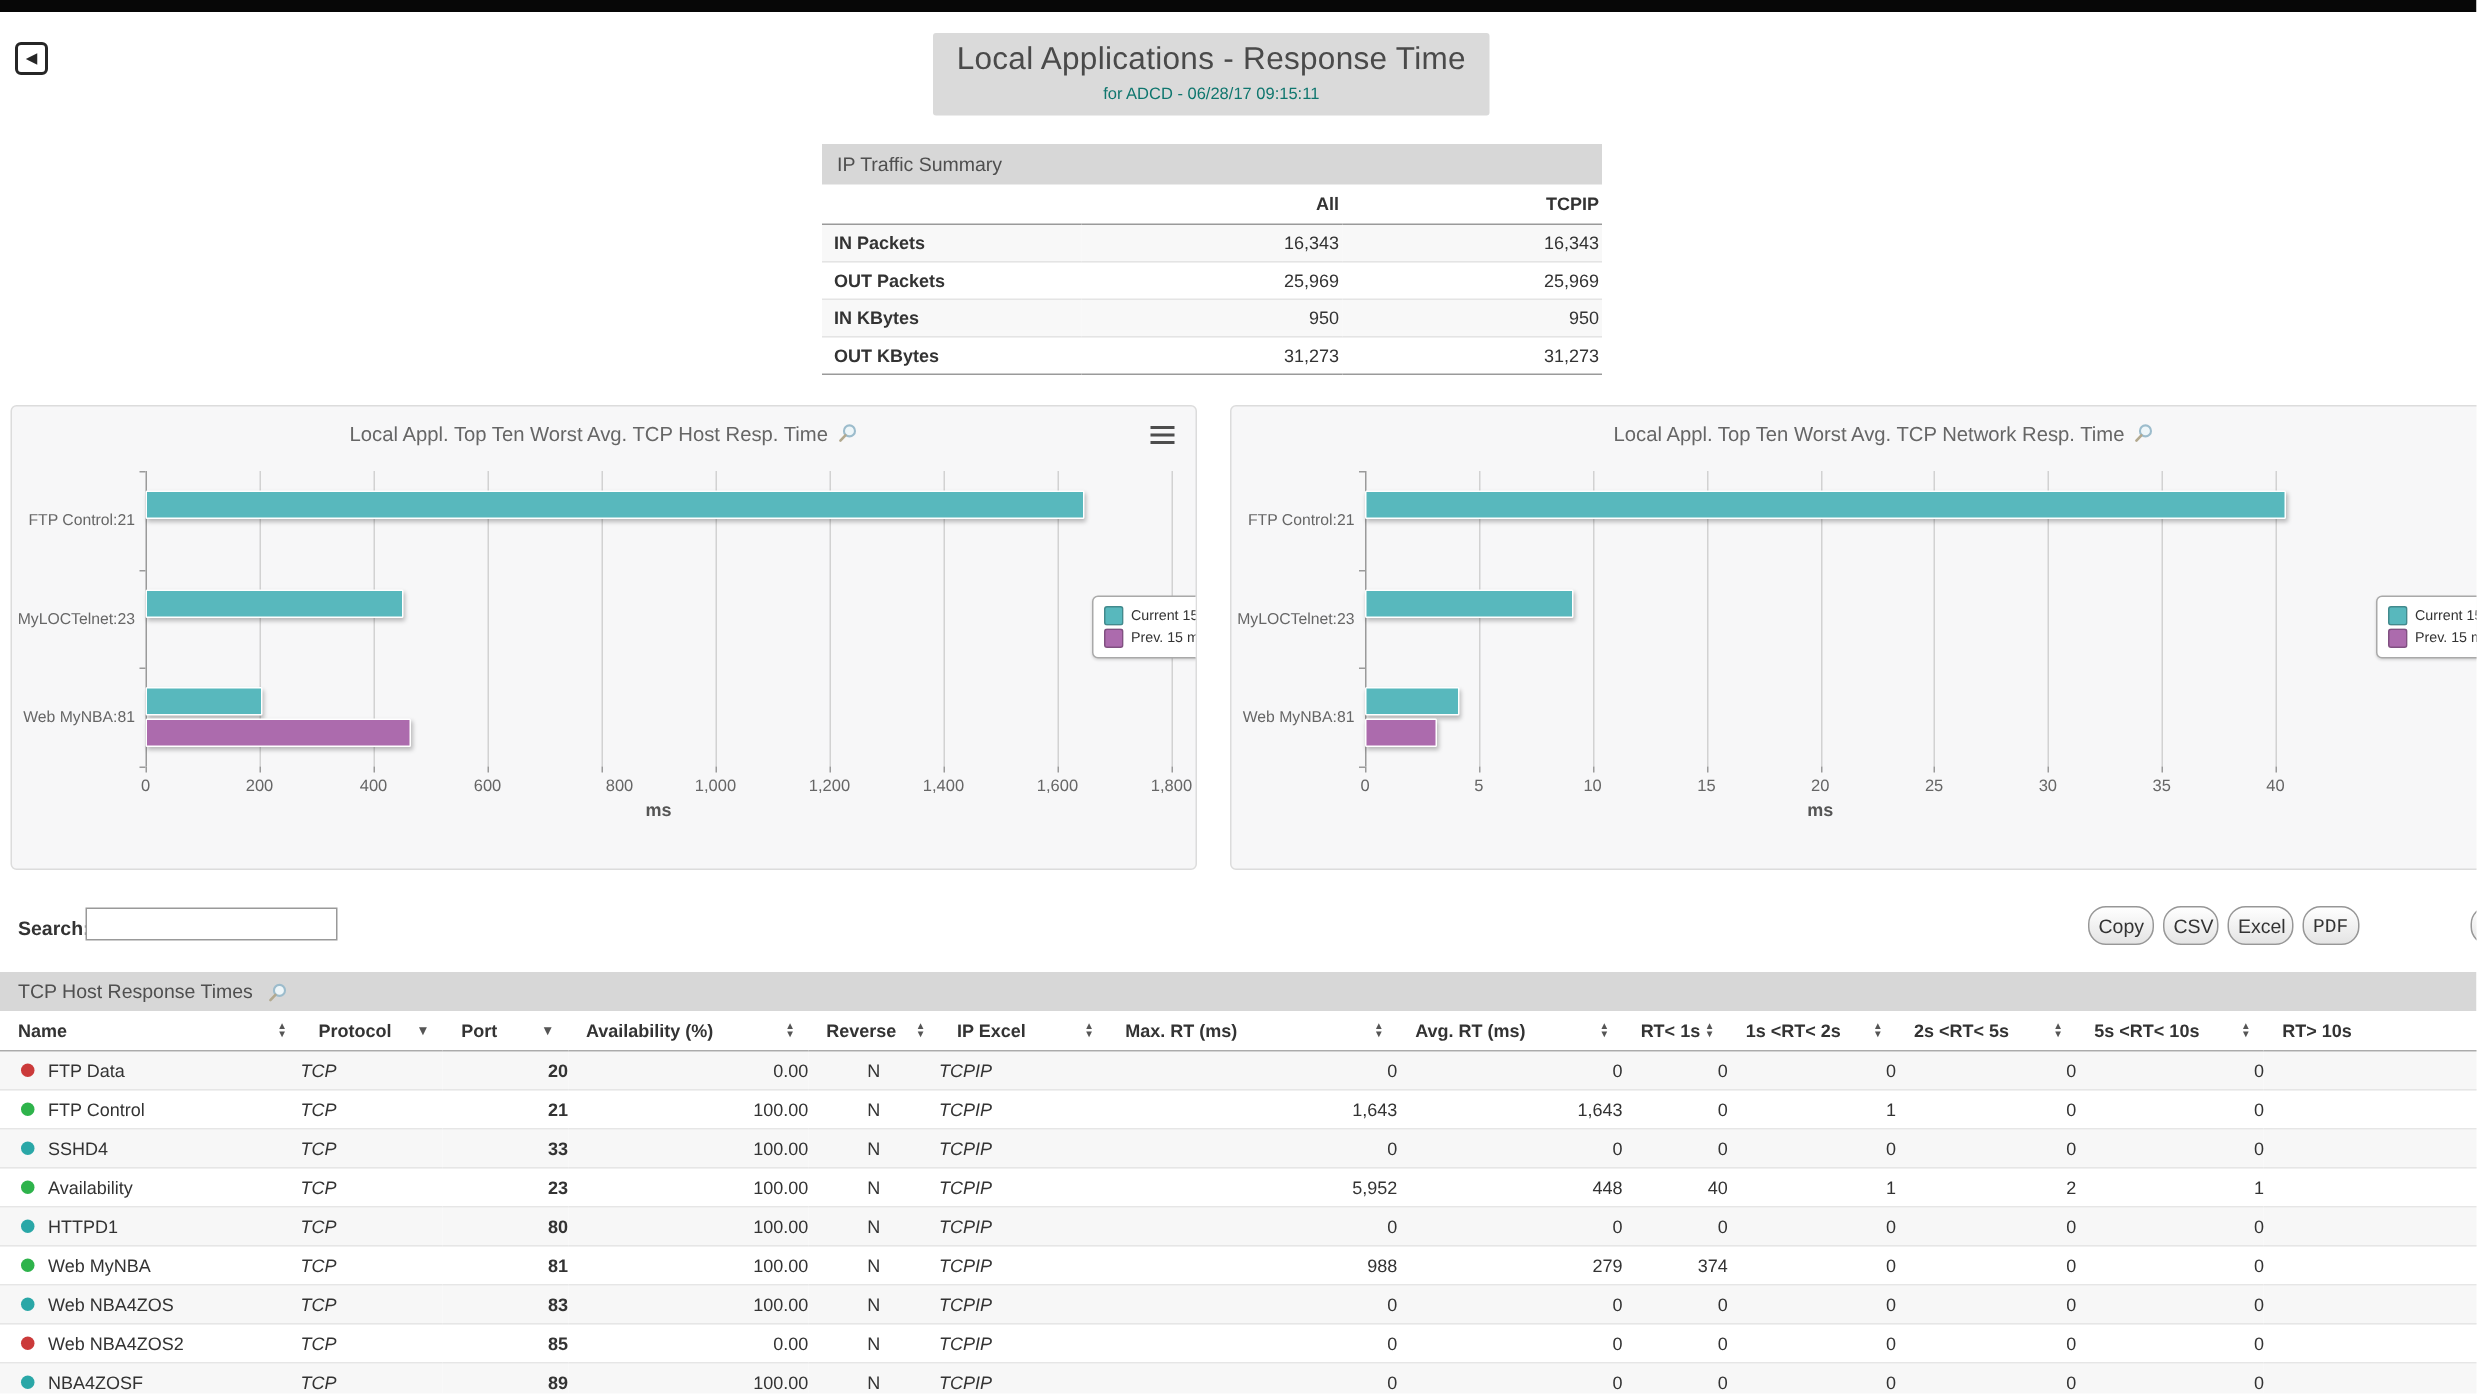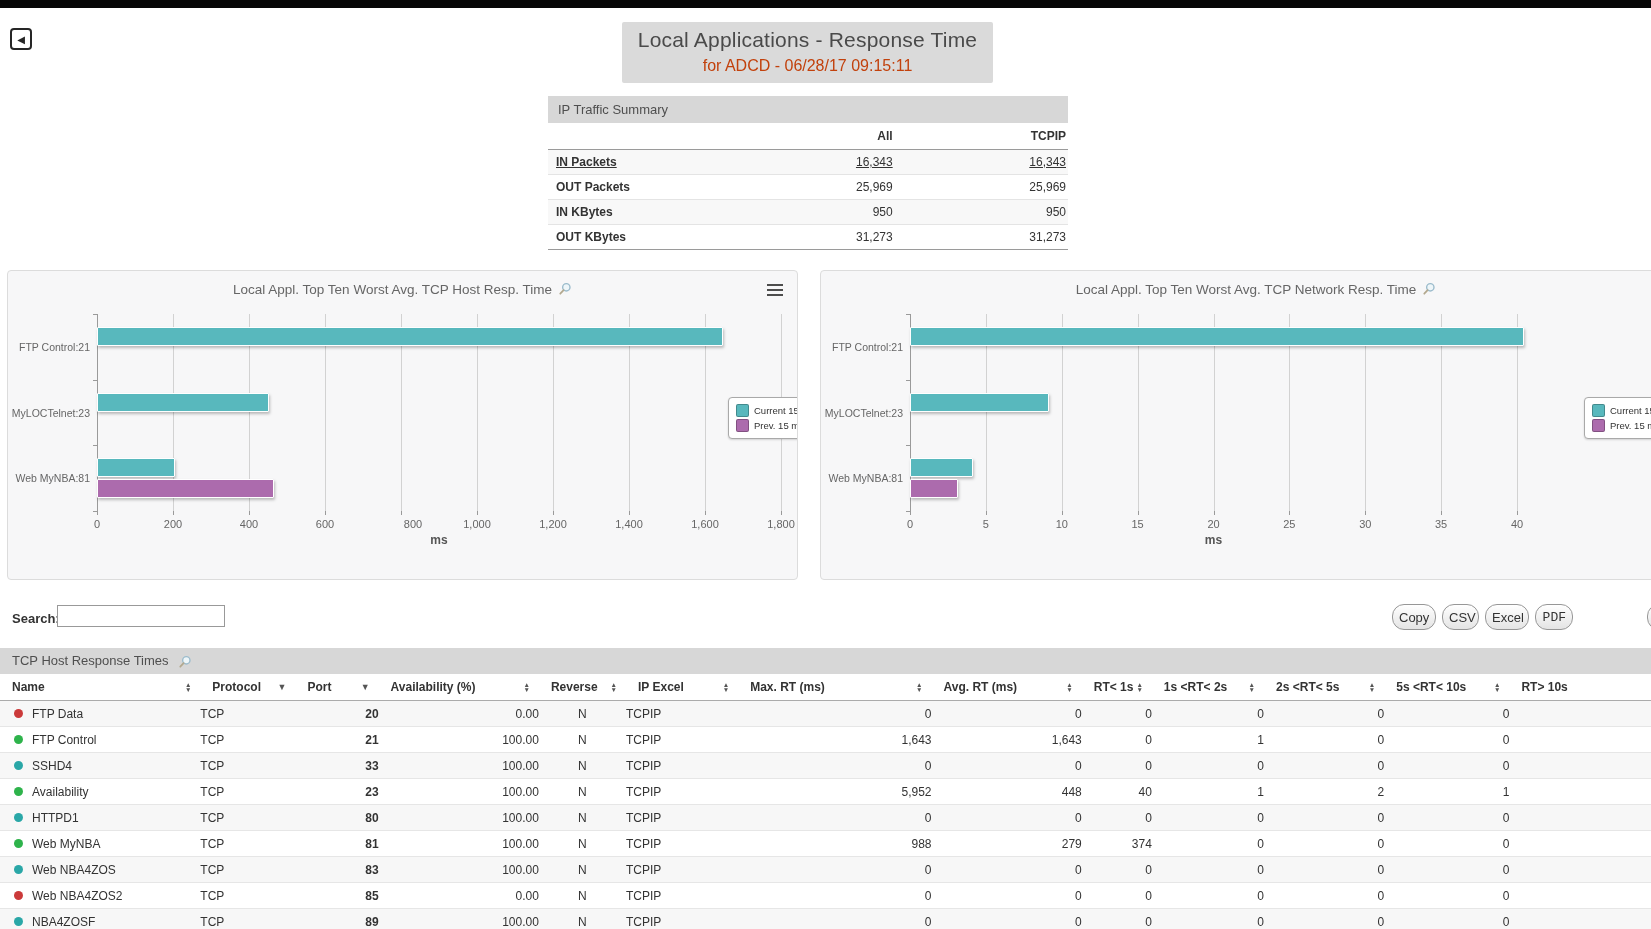--- a/index.html
+++ b/index.html
@@ -8,30 +8,30 @@
     background:#ffffff;font-family:"Liberation Sans", sans-serif;color:#333;
   }
   .abs{position:absolute;}
   
   .topbar{left:0;top:0;width:1651px;height:8px;background:#070707;}
   .back-btn{left:10px;top:28px;width:18px;height:18px;border:2px solid #262626;border-radius:4px;
     background:#fff;display:flex;align-items:center;justify-content:center;font-size:10px;color:#262626;cursor:pointer;}
   
   .title-box{left:622px;top:22px;width:371px;background:#dadada;border-radius:2px;text-align:center;padding:6px 0 8px 0;}
   .title-box h1{margin:0;font-size:21px;font-weight:normal;color:#4a4a4a;letter-spacing:.2px;}
-  .title-box .sub{font-size:16px;color:#c2410c;margin-top:5px;text-align:center;}
+  .title-box .sub{font-size:11px;color:#0f766e;margin-top:5px;text-align:center;}
   
   .ipsum{left:548px;top:96px;width:520px;}
   .bar-head{background:#d7d7d7;height:27px;line-height:27px;padding-left:10px;font-size:13px;color:#4f4f4f;}
   .ipsum table{border-collapse:collapse;width:520px;table-layout:fixed;font-size:12px;margin-top:0;}
   .ipsum th{font-weight:bold;text-align:right;height:26px;border-bottom:1px solid #9a9a9a;padding:0 2px 0 0;color:#333;}
   .ipsum th.lbl{text-align:left;padding-left:8px;}
   .ipsum td{height:24px;text-align:right;padding:0 2px 0 0;border-top:1px solid #e4e4e4;}
   .ipsum td.lbl{text-align:left;font-weight:bold;padding-left:8px;}
-  .ipsum tr:first-child td{border-top:none;text-decoration:underline;}
+  .ipsum tr:first-child td{border-top:none;}
   .ipsum tbody tr:nth-child(odd){background:#f8f8f8;}
   .ipsum tbody tr:last-child td{border-bottom:1px solid #9a9a9a;}
   
   .chart-panel{background:#f7f7f8;border:1px solid #dcdcdc;border-radius:4px;overflow:hidden;}
   .chart-title{position:absolute;left:0;top:10px;width:100%;text-align:center;font-size:13.5px;color:#666;}
   .chart-title .t{vertical-align:middle;}
   .mag{vertical-align:middle;margin-left:6px;cursor:pointer;}
   .menu-icon{position:absolute;width:16px;height:12px;cursor:pointer;}
   .menu-icon div{height:2px;background:#4d4d4d;margin-bottom:3px;}
   .gridline{position:absolute;width:1px;background:#d2d2d2;}
@@ -44,32 +44,32 @@
   .hbar{position:absolute;height:17px;border:1px solid #ffffff;box-shadow:1px 2px 3px rgba(0,0,0,.25);border-radius:1px;}
   .legend{position:absolute;background:#fff;border:1px solid #a9a9a9;border-radius:4px;padding:4px 7px;
     box-shadow:0 1px 2px rgba(0,0,0,.15);}
   .legend .item{display:flex;align-items:center;margin:2px 0;white-space:nowrap;}
   .legend .sw{width:11px;height:11px;border-radius:2px;margin-right:5px;border:1px solid rgba(0,0,0,.25);flex:0 0 auto;}
   .legend .lt{font-size:9.5px;color:#333;}
   
   .search-label{left:12px;top:611px;font-size:13px;font-weight:bold;color:#333;}
   .search-input{left:57px;top:605px;width:158px;height:20px;border:1px solid #999;font-size:13px;padding:0 4px;background:#fff;}
   .btn{position:absolute;top:604px;height:26px;border:1px solid #979797;border-radius:12px;
-    background:linear-gradient(#ffffff,#e4e4e4);font-size:13px;color:#333;text-align:right;line-height:24px;cursor:pointer;box-sizing:border-box;}
+    background:linear-gradient(#ffffff,#e4e4e4);font-size:13px;color:#333;text-align:left;line-height:24px;cursor:pointer;box-sizing:border-box;}
   
   .section-bar{left:0;top:648px;width:1651px;height:26px;background:#d7d7d7;line-height:26px;padding-left:12px;
     font-size:13px;color:#4f4f4f;box-sizing:border-box;}
   .host-table{left:0;top:674px;width:1800px;border-collapse:collapse;table-layout:fixed;font-size:12px;}
   .host-table th{height:26px;border-bottom:1px solid #ababab;font-weight:bold;color:#333;padding:0;cursor:pointer;}
   .host-table th .thin{display:flex;align-items:center;justify-content:space-between;padding:0 9px 0 12px;}
   .sort-both{display:flex;flex-direction:column;line-height:5px;font-size:6.5px;color:#555;}
   .sort-desc{font-size:9px;color:#555;line-height:9px;}
   .host-table td{height:25px;padding:0;border-top:1px solid #e6e6e6;color:#333;}
   .host-table tbody tr:nth-child(odd){background:#f7f7f7;}
-  .cell-l{padding-left:12px;text-align:left;}
+  .cell-l{padding-left:12px;text-align:left;font-style:italic;}
   .cell-r{padding-right:10px;text-align:right;}
   .cell-c{text-align:center;}
   .name-cell{display:flex;align-items:center;padding-left:14px;}
   .dot{width:9px;height:9px;border-radius:50%;margin-right:9px;flex:0 0 auto;}
   .port{font-weight:bold;color:#35607d;cursor:pointer;}
   .accent{color:#2a9b9b;}
 </style>
 </head>
 <body>
 

